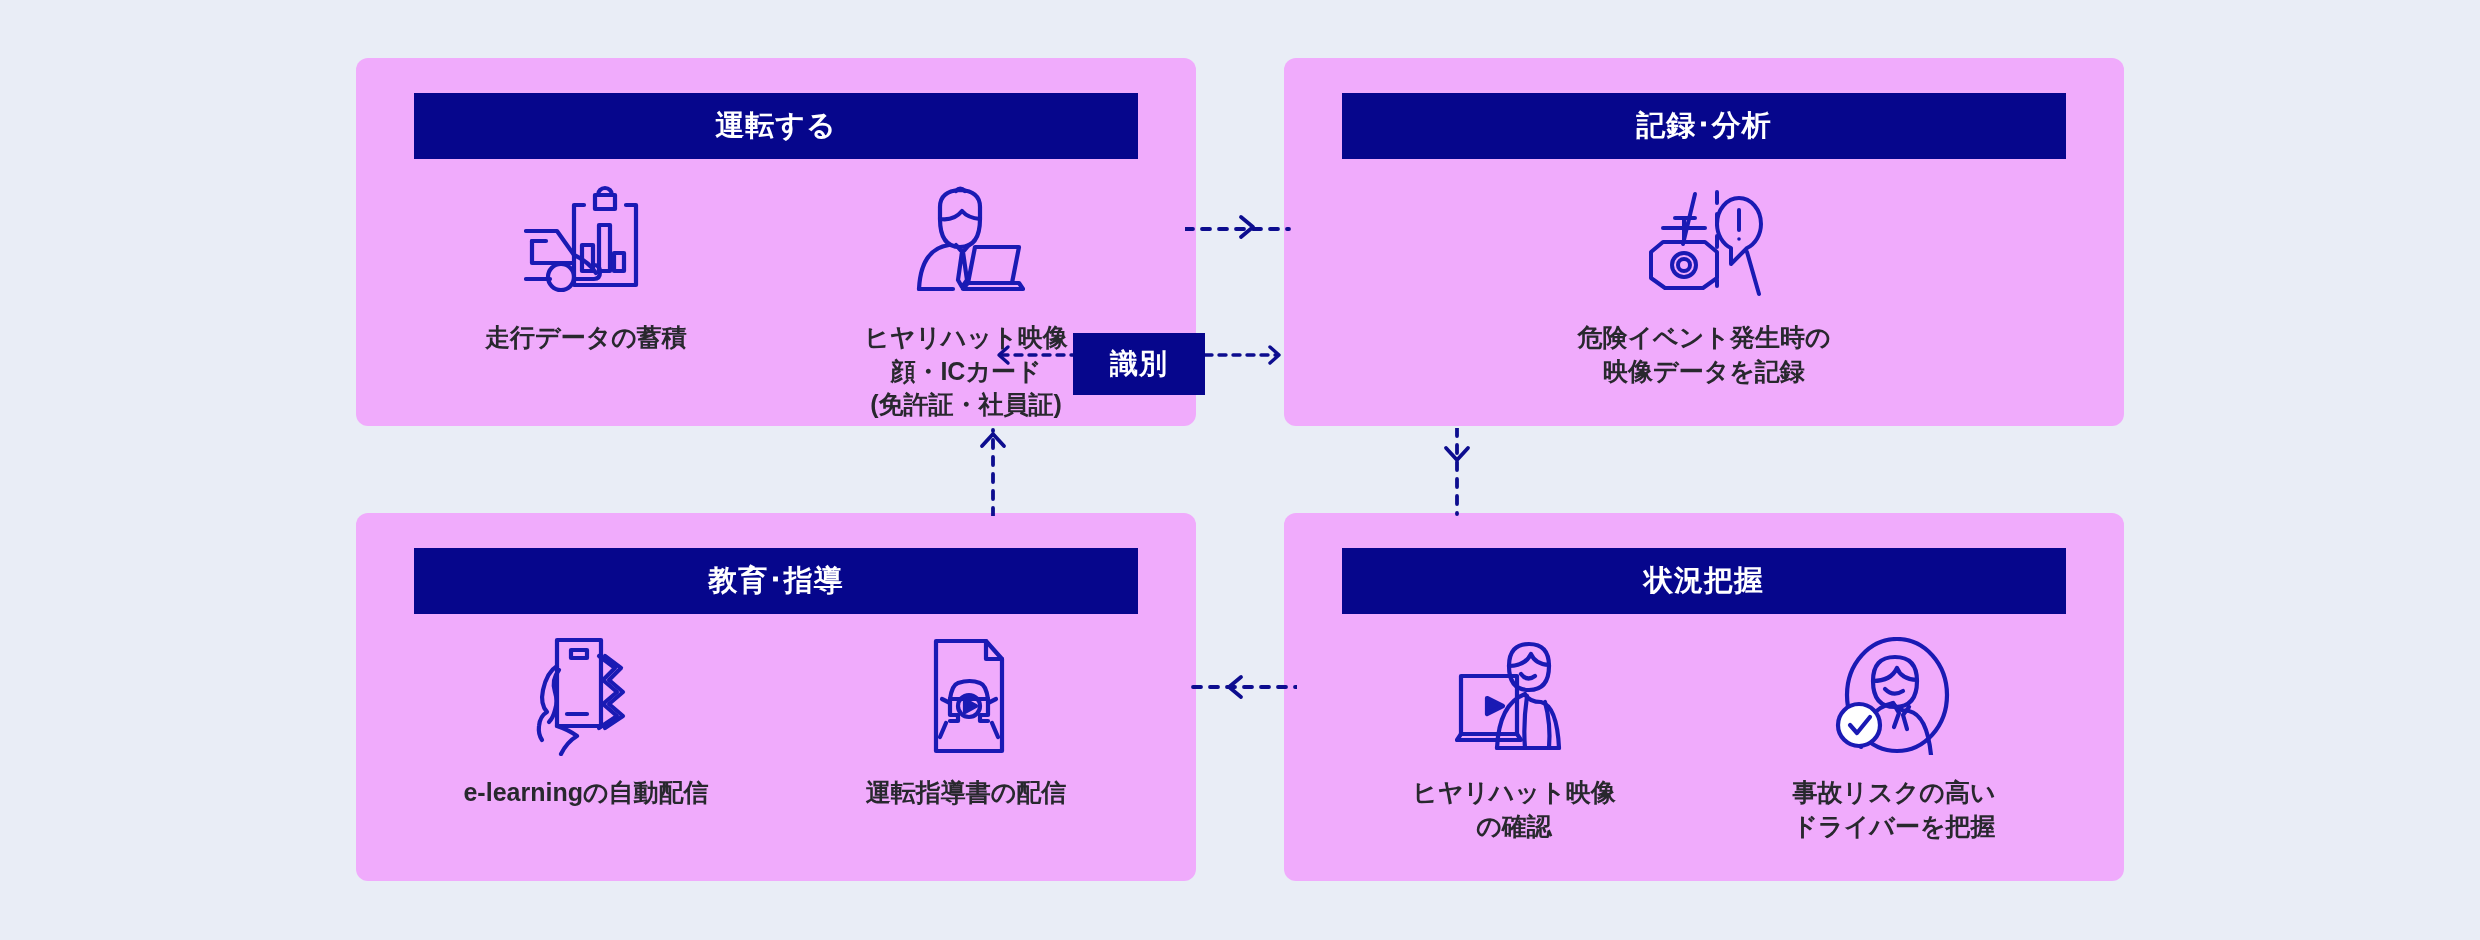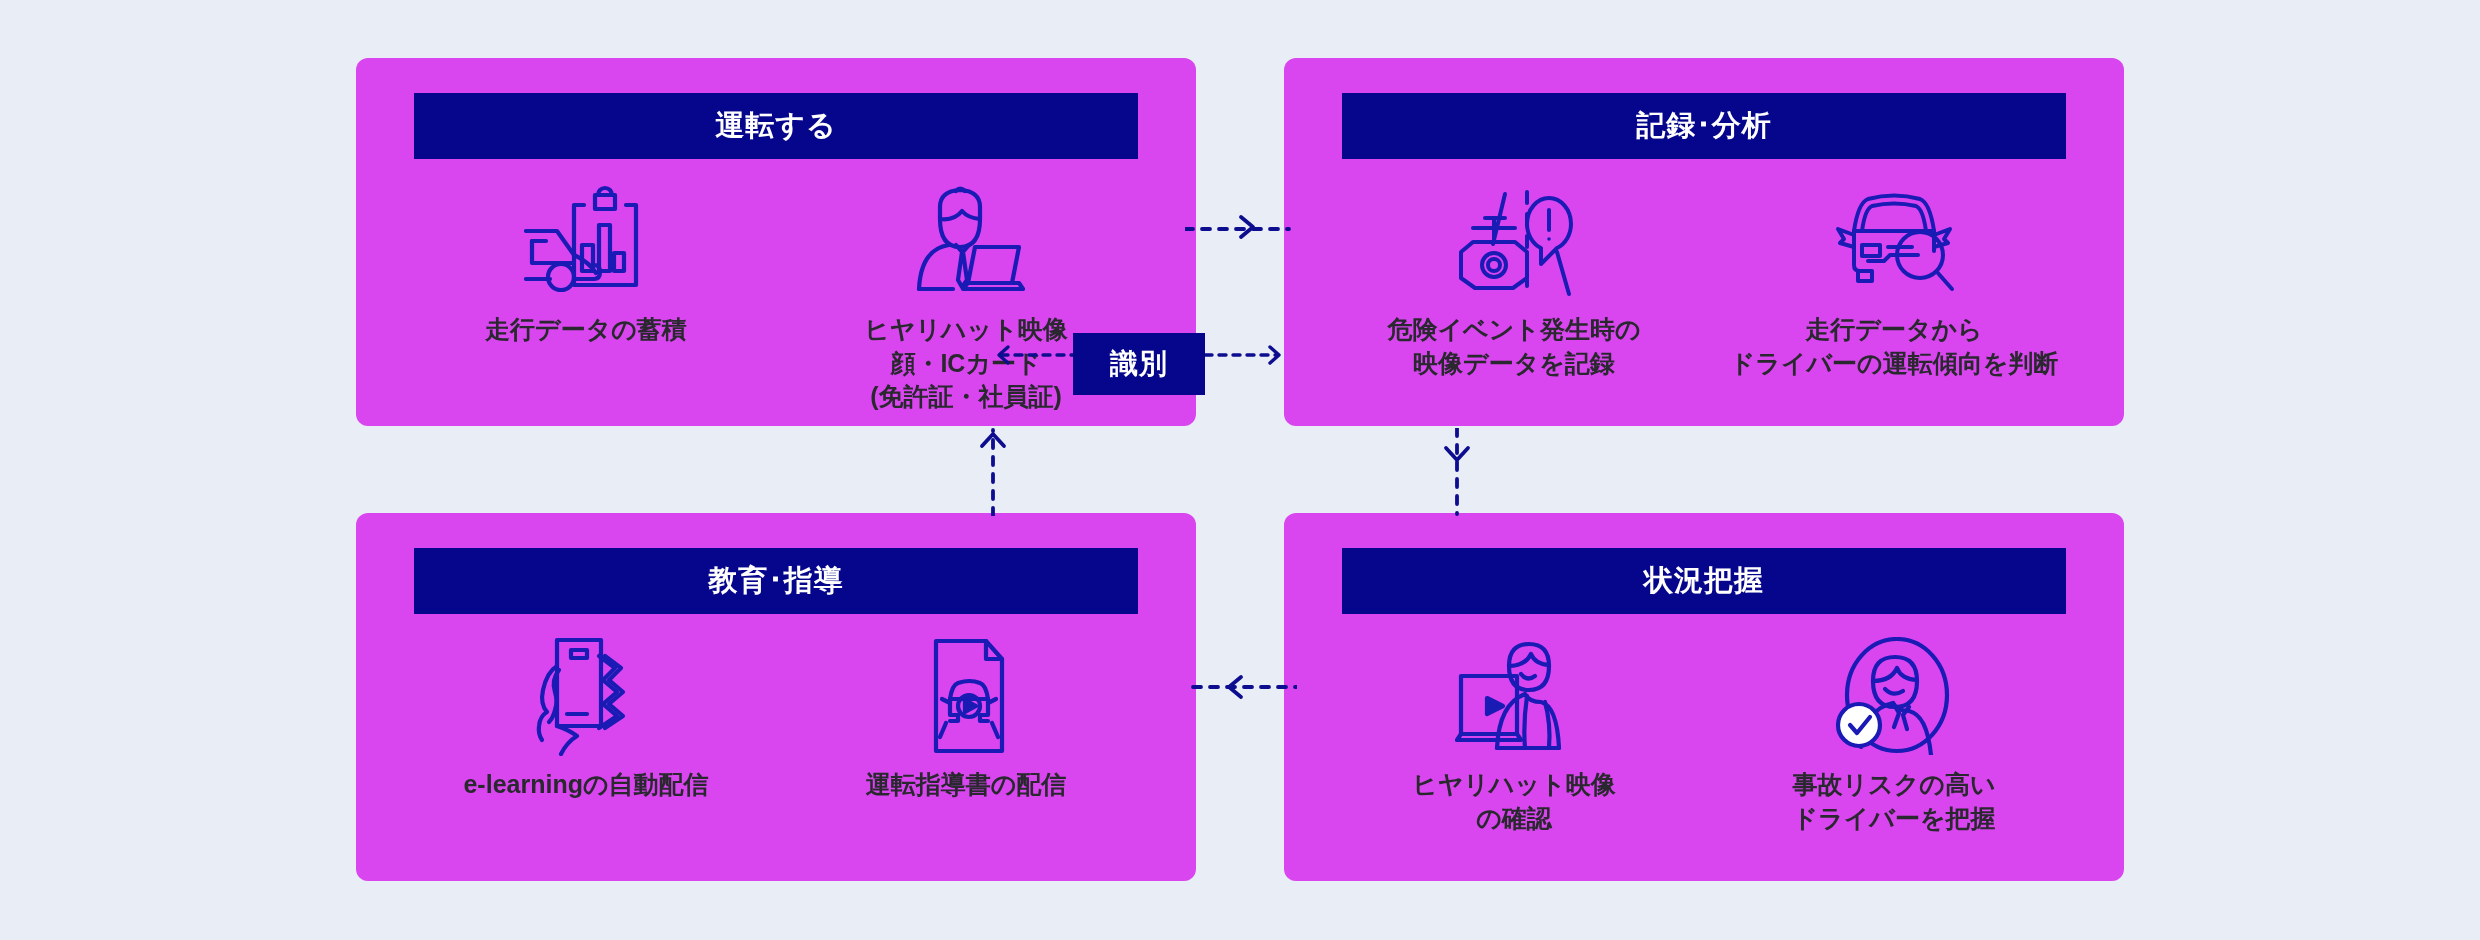--- a/index.html
+++ b/index.html
@@ -16,21 +16,21 @@
   #diagram {
     position: absolute;
     left: 0; top: 0;
     width: 2480px;
     height: 940px;
   }
 
   
   .panel {
     position: absolute;
-    background: #d946ef;
+    background: #f0abfc;
     border-radius: 12px;
   }
   .panel-tl { left: 356px;  top: 58px;  width: 840px; height: 368px; }
   .panel-tr { left: 1284px; top: 58px;  width: 840px; height: 368px; }
   .panel-bl { left: 356px;  top: 513px; width: 840px; height: 368px; }
   .panel-br { left: 1284px; top: 513px; width: 840px; height: 368px; }
 
   .panel-header {
     position: absolute;
     left: 58px;
@@ -69,21 +69,21 @@
     width: 330px;
   }
   .item-icon {
     height: 125px;
     display: flex;
     align-items: center;
     justify-content: center;
   }
   .item-icon svg { display: block; }
   .item-label {
-    margin-top: 10px;
+    margin-top: 18px;
     text-align: center;
     color: #28282e;
     font-size: 25px;
     font-weight: bold;
     line-height: 1.34;
     white-space: pre-line;
   }
 
   
   .ident-group {
@@ -222,46 +222,20 @@
             <path d="M118 42 a22 26 0 1 0 -44 0 a22 26 0 0 0 14 24 L88 82 L104 66 a22 26 0 0 0 14 -24 Z"></path>
             <path d="M96 28 V48"></path>
             <circle cx="96" cy="57" r="1.8" fill="#1a1ab4" stroke="none"></circle>
             <path d="M104 70 L116 112"></path>
           </svg>
         </div>
         <div class="item-label">危険イベント発生時の
 映像データを記録</div>
       </div>
 
-      <div class="item">
-        <div class="item-icon">
-          <svg width="124" height="104" viewBox="0 0 124 104" fill="none" stroke="#1a1ab4" stroke-width="4" stroke-linecap="round" stroke-linejoin="round">
-
-            <path d="M22 42 q4 -28 14 -32 q26 -7 52 0 q10 4 14 32"></path>
-            <path d="M30 42 q3 -22 10 -25 q22 -5 44 0 q7 3 10 25 Z"></path>
-            <path d="M22 42 V76 q0 6 6 6"></path>
-            <path d="M102 42 V62"></path>
-            <path d="M22 42 H102"></path>
-
-            <path d="M22 46 L6 40 L12 50 L8 54 L22 58"></path>
-            <path d="M102 46 L118 40 L112 50 L116 54 L102 58"></path>
-
-            <rect x="30" y="56" width="18" height="11"></rect>
-            <path d="M56 58 H80"></path>
-            <path d="M36 72 H52 L58 66 H86"></path>
-
-            <path d="M26 82 H40 V92 H26 Z"></path>
-
-            <circle cx="88" cy="66" r="23"></circle>
-            <path d="M105 83 L120 100"></path>
-          </svg>
-        </div>
-        <div class="item-label">走行データから
-ドライバーの運転傾向を判断</div>
-      </div>
     </div>
   </div>
 
   <div class="panel panel-bl">
     <div class="panel-header">
       <span class="panel-header-title">教育･指導</span>
     </div>
 
     <div class="items">
       <div class="item">

